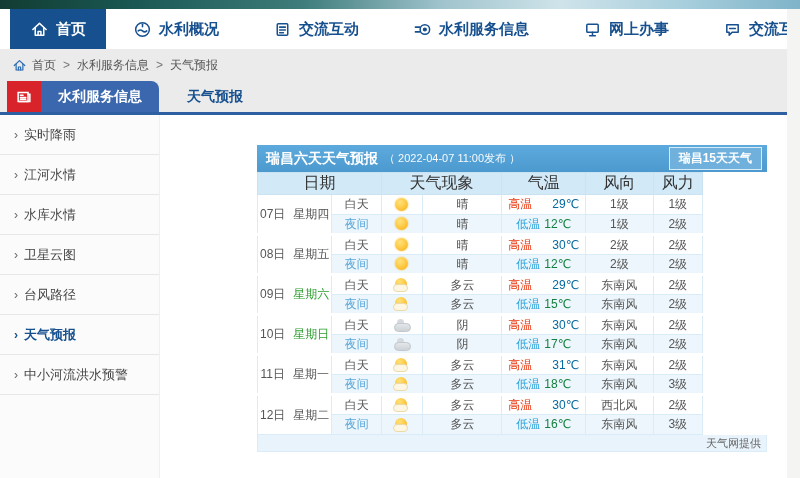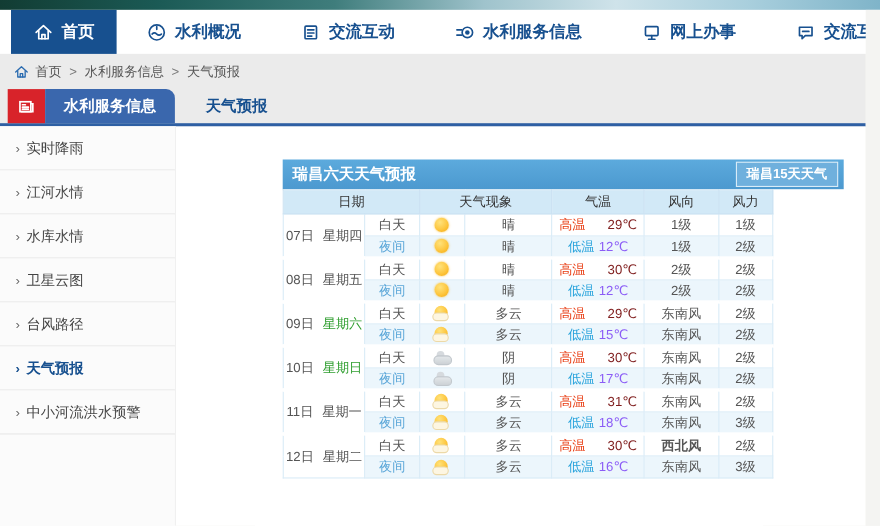--- a/index.html
+++ b/index.html
@@ -77,38 +77,38 @@
   }
   .w-title{ font-size:14px; font-weight:bold; }
   .w-pub{ font-size:11px; margin-left:6px; opacity:.95; }
   .w-more{
     margin-left:auto; font-size:12px; font-weight:bold; color:#fff;
     border:1px solid #d8ecf8; background:#6fb0dd; padding:2px 9px; cursor:pointer;
   }
   table.weather{ width:446px; border-collapse:collapse; font-size:12px; background:#fff; }
   table.weather th{
     background:#d2e9f7; color:#333; font-weight:normal; height:22px;
-    border:1px solid #cbe2f2; font-size:12px;
+    border:1px solid #cbe2f2; font-size:16px;
   }
   table.weather td{
     border:1px solid #d9ecf7; height:20px; text-align:center; color:#555;
     padding:0 2px; white-space:nowrap;
   }
   tr.r-day td{ background:#ffffff; }
   tr.r-night td{ background:#ecf6fc; }
   tr.r-night td.c-part{ color:#5aa6d8; }
   tr.group-start td{ border-top:3px solid #ffffff; }
   td.c-date{ background:#ffffff !important; color:#555; }
   td.c-date .wd{ margin-left:8px; }
   td.c-date .wd.weekend{ color:#2f9e2f; }
   td.c-part{ color:#333; }
   .t-high .tl{ color:#e8380d; margin-right:20px; }
-  .t-high .tv{ color:#7f1d1d; }
+  .t-high .tv{ color:#0369a1; }
   .t-low .tl{ color:#28a3dc; margin-right:4px; }
-  .t-low .tv{ color:#8b5cf6; }
+  .t-low .tv{ color:#15803d; }
   .w-footer{
     height:17px; background:#e9f3fb; border:1px solid #d9ecf7; border-top:none;
     display:flex; align-items:center; justify-content:flex-end;
     font-size:11px; color:#666; padding-right:5px;
   }
   .w-footer span{ cursor:pointer; }
   
   .wicon{ display:inline-block; position:relative; width:18px; height:14px; vertical-align:middle; }
   .icon-sun::before{
     content:""; position:absolute; left:2px; top:0; width:13px; height:13px; border-radius:50%;
@@ -263,20 +263,21 @@
       </div>
       <div class="side-item">
         <span class="arrow">›</span>
         <span>中小河流洪水预警</span>
       </div>
     </div>
   <div class="main">
     <div class="widget">
       <div class="w-titlebar">
         <span class="w-title">瑞昌六天天气预报</span>
+        <span class="w-pub">（ 2022-04-07 11:00发布 ）</span>
         <span class="w-more">瑞昌15天天气</span>
       </div>
       <table class="weather" id="weatherTable">
           <thead>
             <tr>
               <th colspan="2" style="width: 122px;">日期</th>
               <th colspan="2" style="width: 122px;">天气现象</th>
               <th colspan="1" style="width: 84px;">气温</th>
               <th colspan="1" style="width: 68px;">风向</th>
               <th colspan="1" style="width: 50px;">风力</th>
@@ -367,30 +368,33 @@
               <td class="t-low" style="width: 84px;"><span class="tl">低温</span><span class="tv">18℃</span></td>
               <td style="width: 68px;">东南风</td>
               <td>3级</td>
             </tr>
             <tr class="r-day group-start">
               <td rowspan="2" class="c-date" style="width: 72px;"><span>12日</span><span class="wd">星期二</span></td>
               <td class="c-part" style="width: 50px;">白天</td>
               <td style="width: 42px;"><span class="wicon icon-cloudy"></span></td>
               <td style="width: 80px;">多云</td>
               <td class="t-high" style="width: 84px;"><span class="tl">高温</span><span class="tv">30℃</span></td>
-              <td style="width: 68px; font-weight: bold;">西北风</td>
+              <td style="width: 68px;">西北风</td>
               <td>2级</td>
             </tr>
             <tr class="r-night">
               <td class="c-part" style="width: 50px;">夜间</td>
               <td style="width: 42px;"><span class="wicon icon-cloudy"></span></td>
               <td style="width: 80px;">多云</td>
               <td class="t-low" style="width: 84px;"><span class="tl">低温</span><span class="tv">16℃</span></td>
               <td style="width: 68px;">东南风</td>
               <td>3级</td>
             </tr>
           </tbody>
         </table>
+      <div class="w-footer">
+        <span>天气网提供</span>
+      </div>
     </div>
   </div>
 </div>
 
 <div class="right-bg"></div>
 
 </body></html>

